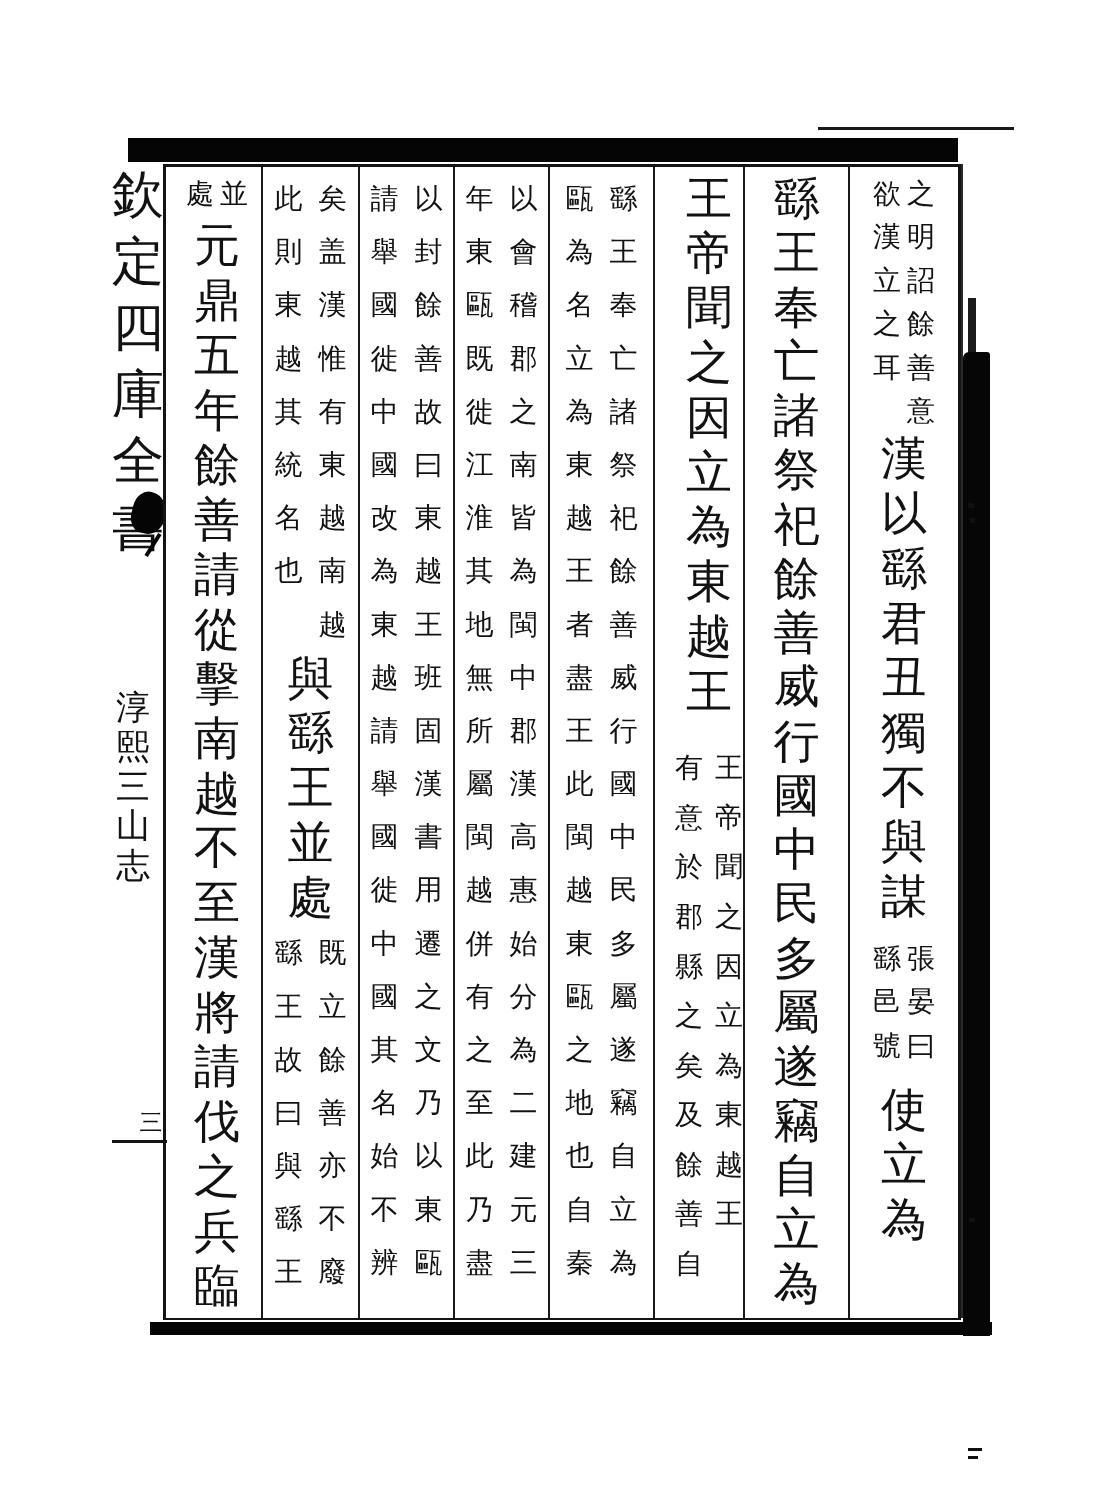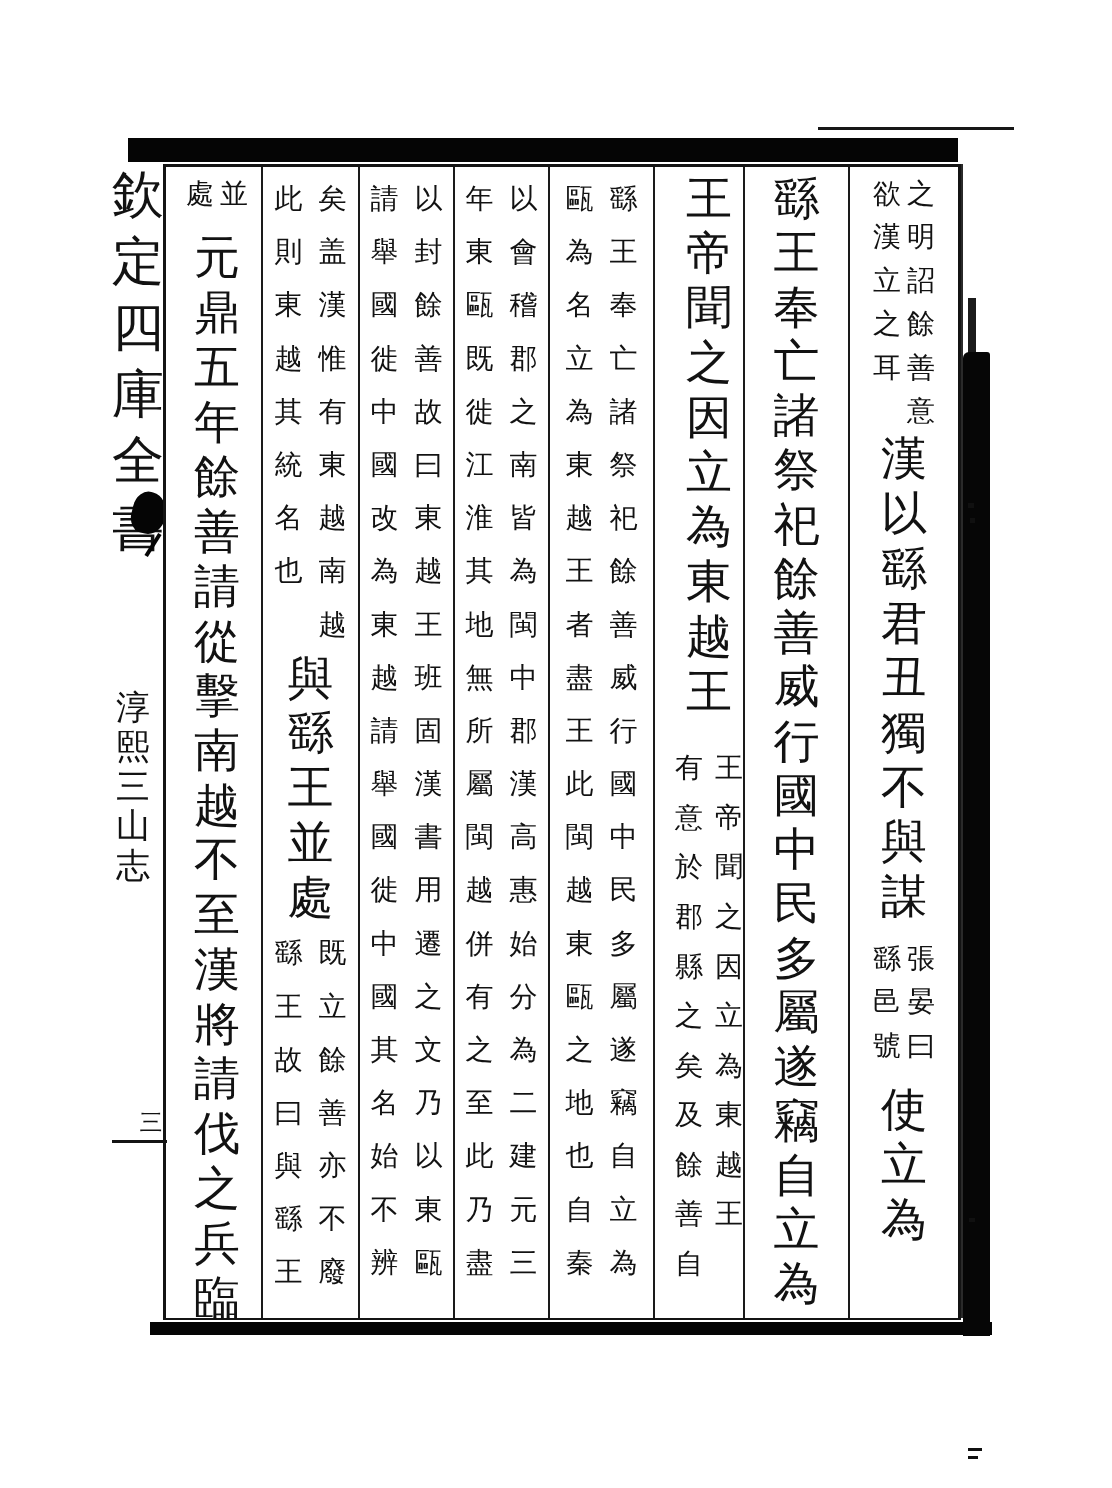--- a/index.html
+++ b/index.html
@@ -131,17 +131,17 @@
           <span class="vert">既立餘善亦不廢</span>
           <span class="vert">繇王故曰與繇王</span>
         </span>
     </div>
 
     <div class="col" style="width:88px;">
       <span class="note note-compact">
           <span class="vert">並</span>
           <span class="vert">處</span>
         </span>
-      <span class="lg vert" style="margin-top:16px;">元鼎五年餘善請從擊南越不至漢將請伐之兵臨</span>
+      <span class="lg vert" style="margin-top:4px;">元鼎五年餘善請從擊南越不至漢將請伐之兵臨</span>
     </div>
 
   </div>
 </div>
 
 </body></html>

